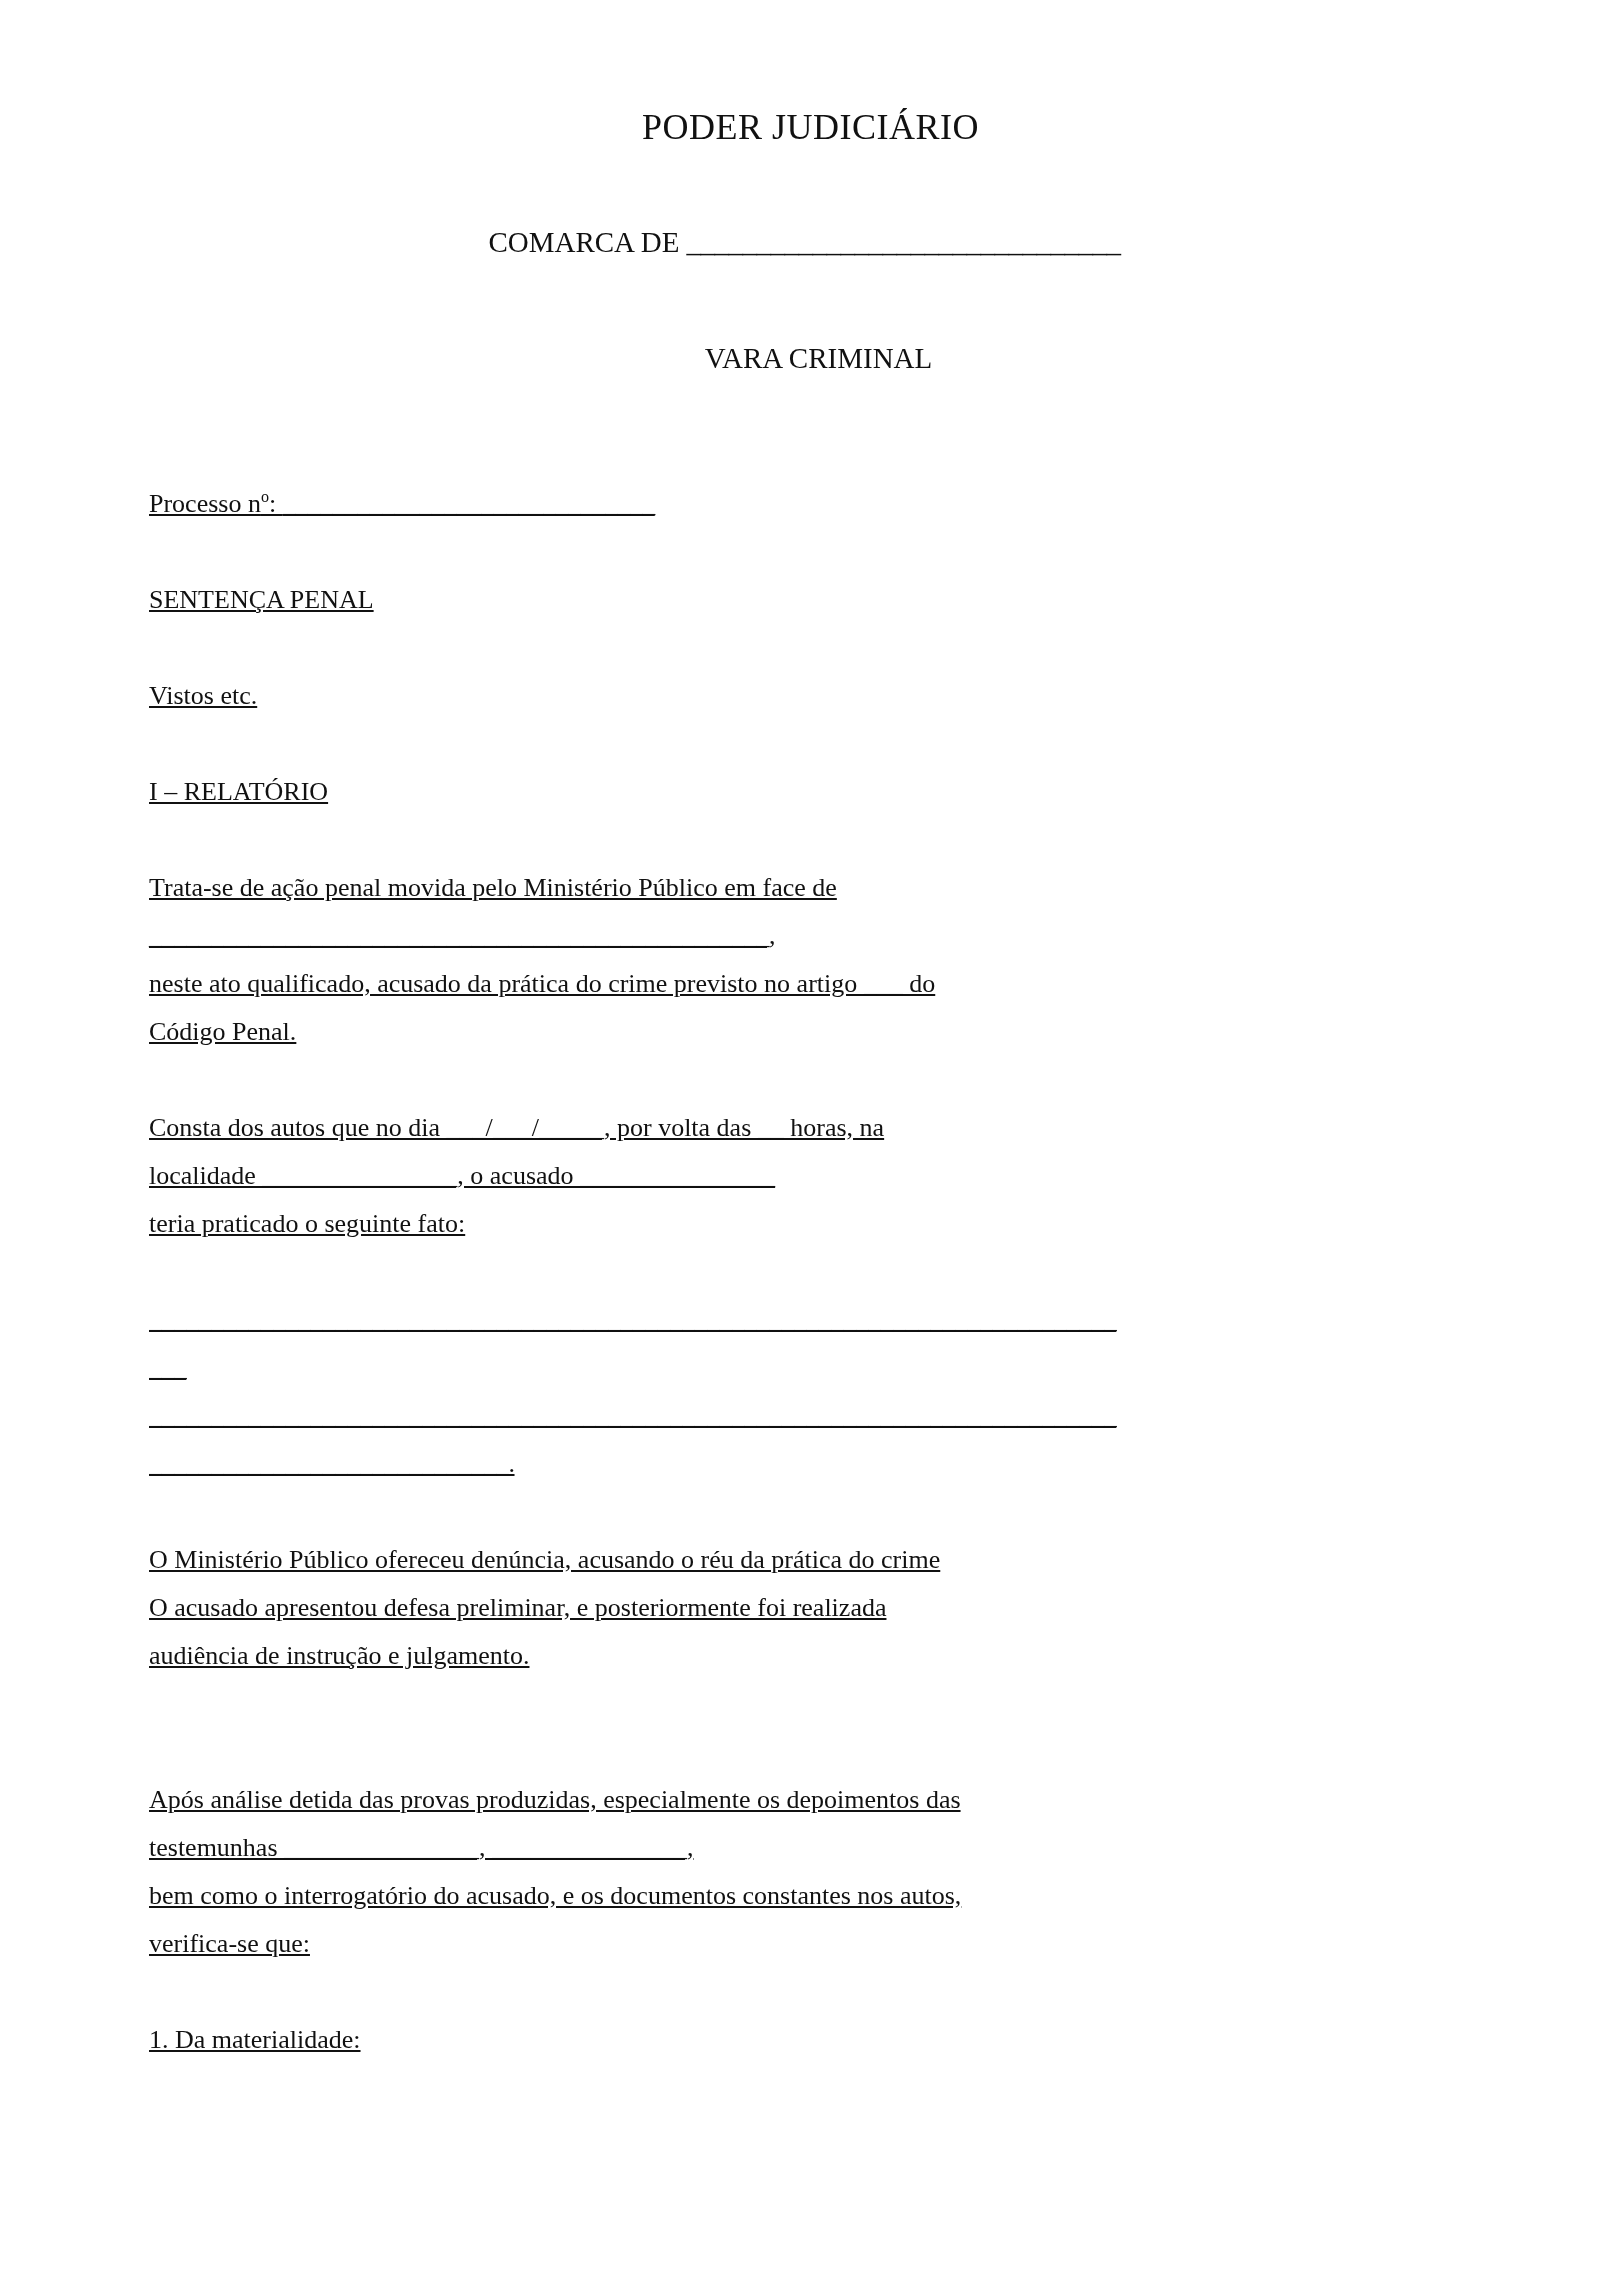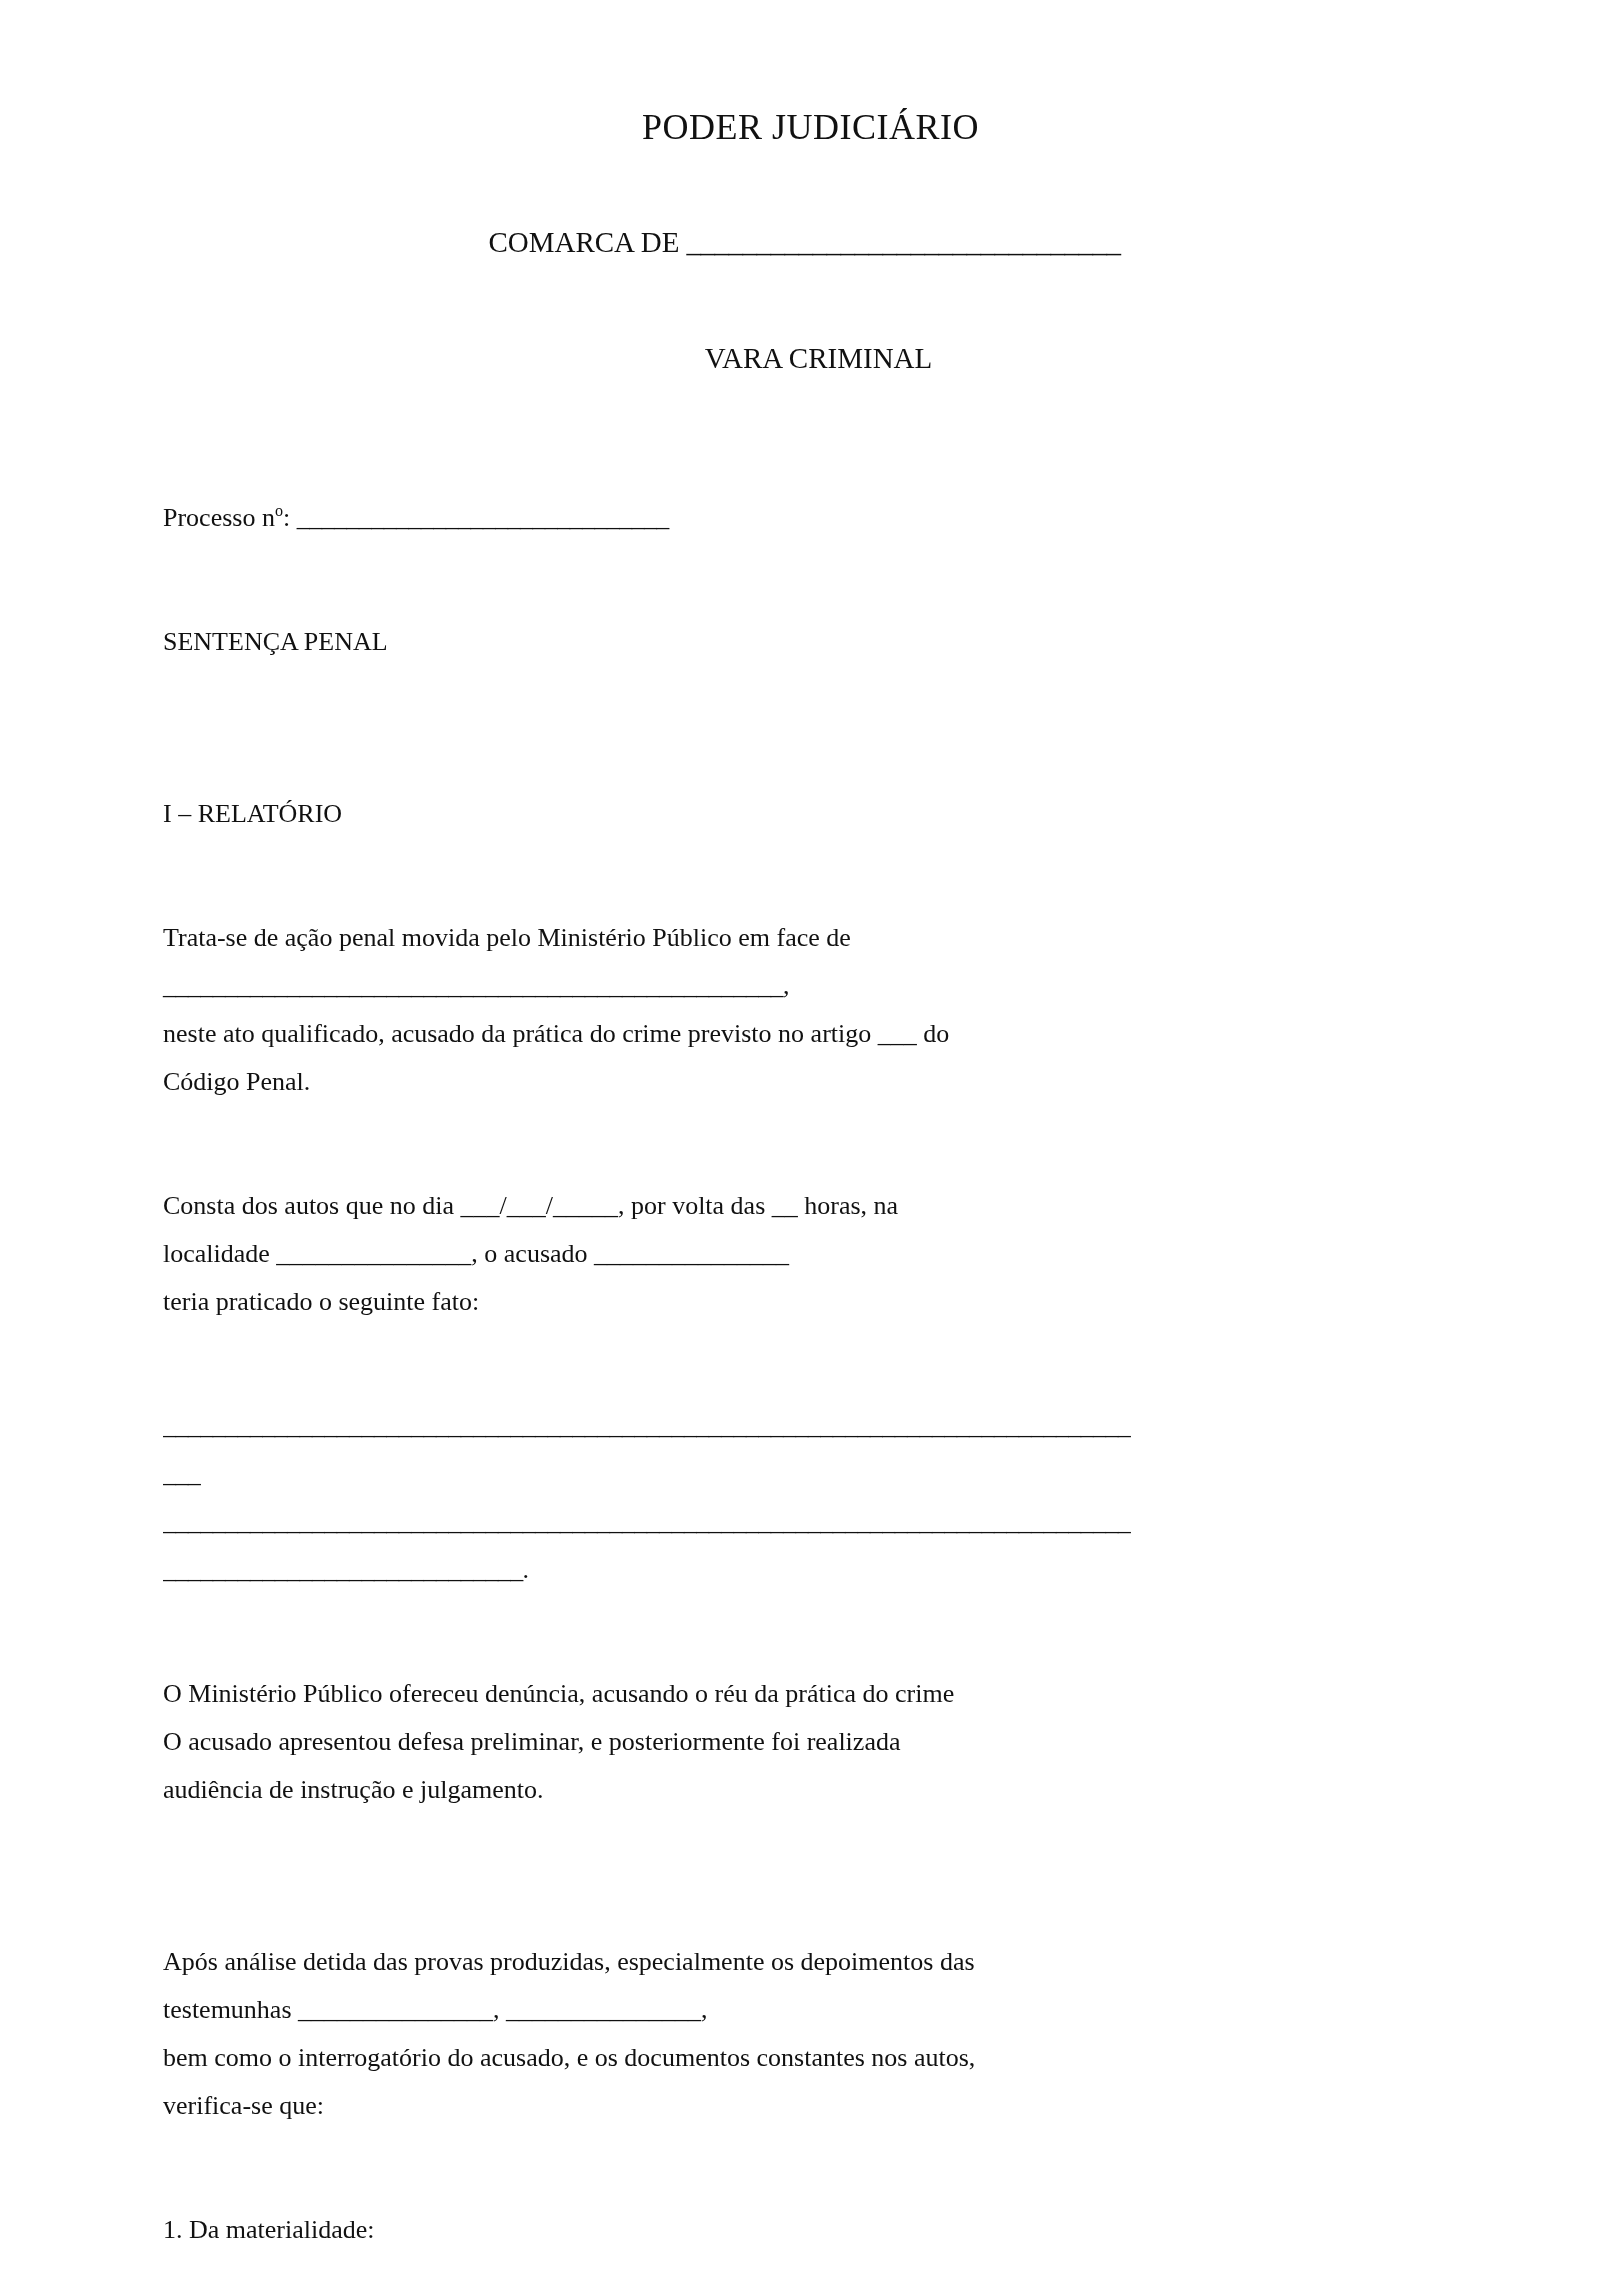--- a/index.html
+++ b/index.html
@@ -69,22 +69,23 @@
   .body-block {
     position: absolute;
     left: 149px;
     top: 480px;
     width: 1201px;
     font-size: 26px;
     line-height: 1.0;
   }
 
   .para {
-    margin: 14px;
+    margin: 0;
     padding: 0;
+    text-decoration: underline;
   }
 
   .line {
     display: block;
     height: 48px;
     line-height: 48px;
     white-space: nowrap;
     overflow: visible;
   }
 
@@ -130,20 +131,23 @@
     </div>
 
     <div class="gap-sm"></div>
 
     <div class="para">
       <span class="line">SENTENÇA PENAL</span>
     </div>
 
     <div class="gap-sm"></div>
 
+    <div class="para">
+      <span class="line">Vistos etc.</span>
+    </div>
 
     <div class="gap-sm"></div>
 
     <div class="para">
       <span class="line">I – RELATÓRIO</span>
     </div>
 
     <div class="gap-sm"></div>
 
     <div class="para">

